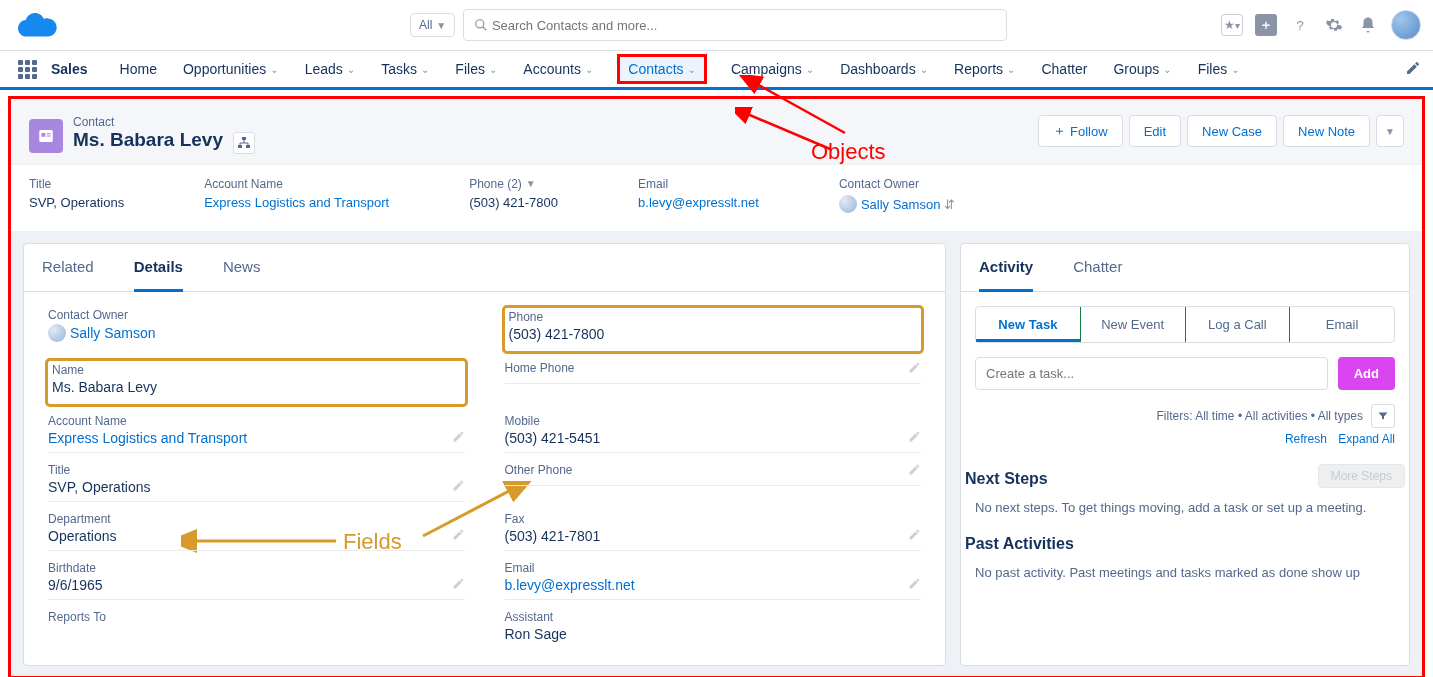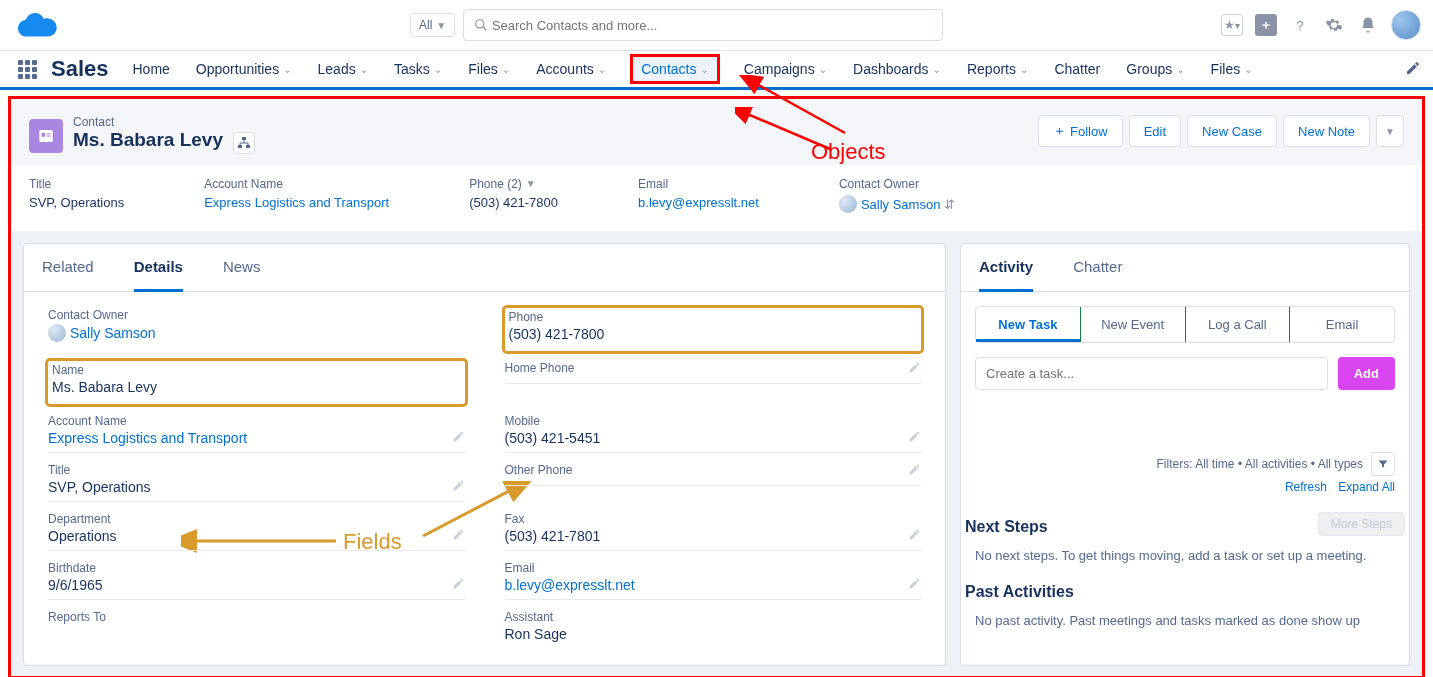--- a/index.html
+++ b/index.html
@@ -4,33 +4,33 @@
 <style>
   * { box-sizing: border-box; margin: 0; padding: 0; }
   body { font-family: -apple-system, BlinkMacSystemFont, "Segoe UI", Arial, sans-serif; font-size: 13px; color: #16325c; background: #fff; width: 1433px; }
   a { color: #0070d2; text-decoration: none; }
 
   
   .utilbar { height: 50px; display: flex; align-items: center; padding: 10px 12px; }
   .cloud-logo { width: 48px; height: 34px; color: #1589ee; margin-right: 350px; }
   .search-wrap { display: flex; align-items: center; flex: 1; gap: 8px; }
   .search-scope { border: 1px solid #d8dde6; border-radius: 4px; padding: 4px 8px; font-size: 12px; display: flex; align-items: center; gap: 4px; color: #54698d; background: #fff; }
-  .search-box { width: 480px; border: 1px solid #d8dde6; border-radius: 4px; height: 32px; display: flex; align-items: center; padding: 0 10px; color: #8a94a6; background: #fff; }
+  .search-box { width: 544px; border: 1px solid #d8dde6; border-radius: 4px; height: 32px; display: flex; align-items: center; padding: 0 10px; color: #8a94a6; background: #fff; }
   .search-box input { border: none; outline: none; flex: 1; font-size: 13px; color: #16325c; }
   .util-icons { display: flex; align-items: center; gap: 12px; margin-left: auto; color: #8a94a6; }
   .util-icons .iconbtn { width: 22px; height: 22px; display: flex; align-items: center; justify-content: center; }
   .avatar { width: 30px; height: 30px; border-radius: 50%; background: radial-gradient(circle at 30% 30%, #9ec7ee, #5a8cc7); border: 1px solid #ccd7e6; }
   .badge-star { border: 1px solid #c9ced6; border-radius: 3px; padding: 1px 3px; font-size: 12px; display: flex; align-items: center; }
   .plus-badge { width: 22px; height: 22px; border-radius: 3px; background: #8a94a6; color: #fff; display: flex; align-items: center; justify-content: center; font-weight: bold; }
 
   
   .navbar { height: 40px; border-top: 1px solid #d8dde6; border-bottom: 3px solid #0070d2; display: flex; align-items: center; padding: 0 12px 0 18px; font-size: 14px; }
   .waffle { display: grid; grid-template-columns: repeat(3,5px); grid-template-rows: repeat(3,5px); gap: 2px; margin-right: 14px; }
   .waffle span { width: 5px; height: 5px; background: #54698d; border-radius: 1px; }
-  .app-name { font-size: 22px; font-weight: 600; margin-right: 22px; }
+  .app-name { font-size: 14px; font-weight: 600; margin-right: 30px; }
   .nav-items { display: flex; align-items: center; gap: 22px; flex: 1; }
   .nav-item { display: flex; align-items: center; gap: 4px; color: #16325c; padding: 4px 2px; position: relative; }
   .nav-item.highlighted { border: 3px solid #ff0000; padding: 4px 8px; background: #ecf3fb; }
   .nav-item.active { color: #0070d2; }
   .editnav { color: #54698d; }
   .chev { font-size: 10px; color: #8a94a6; }
 
   
   .region { border: 3px solid #ff0000; margin: 6px 8px 8px 8px; position: relative; }
   .annot { position: absolute; color: #ff0000; font-size: 22px; font-weight: 500; pointer-events: none; }
@@ -71,21 +71,21 @@
 
   .subtabs { display: flex; border: 1px solid #d8dde6; border-radius: 4px; margin: 14px; }
   .subtab { flex: 1; text-align: center; padding: 10px 4px; font-size: 13px; color: #54698d; border-right: 1px solid #15803d; }
   .subtab:last-child { border-right: none; }
   .subtab.active { color: #0070d2; font-weight: 600; box-shadow: inset 0 -3px 0 #0070d2; }
 
   .newtask-row { display: flex; gap: 10px; padding: 0 14px 14px; }
   .newtask-row input { flex: 1; border: 1px solid #d8dde6; border-radius: 4px; padding: 8px 10px; font-size: 13px; }
   .addbtn { background: #d946ef; color: #fff; border: none; border-radius: 4px; padding: 8px 16px; font-size: 13px; font-weight: 600; }
 
-  .filterline { font-size: 12px; color: #54698d; text-align: right; padding: 0 14px; display: flex; justify-content: flex-end; align-items: center; gap: 8px; margin-top: 48px; }
+  .filterline { font-size: 12px; color: #54698d; text-align: right; padding: 0 14px; display: flex; justify-content: flex-end; align-items: center; gap: 8px; }
   .filter-icon { border: 1px solid #d8dde6; border-radius: 3px; width: 24px; height: 24px; display: flex; align-items: center; justify-content: center; }
   .rlinks { text-align: right; padding: 4px 14px 10px; font-size: 12px; }
   .rlinks a { margin-left: 8px; }
 
   .sec-head { font-size: 16px; font-weight: 600; padding: 8px 4px; display: flex; align-items: flex-end; }
   .moresteps { margin-left: auto; border: 1px solid #e3e7ed; color: #c4ccd8; border-radius: 4px; padding: 4px 12px; font-size: 12px; }
   .sec-body { padding: 4px 14px 12px; font-size: 13px; color: #54698d; }
 
   
   .arrow-red { position: absolute; pointer-events: none; }

